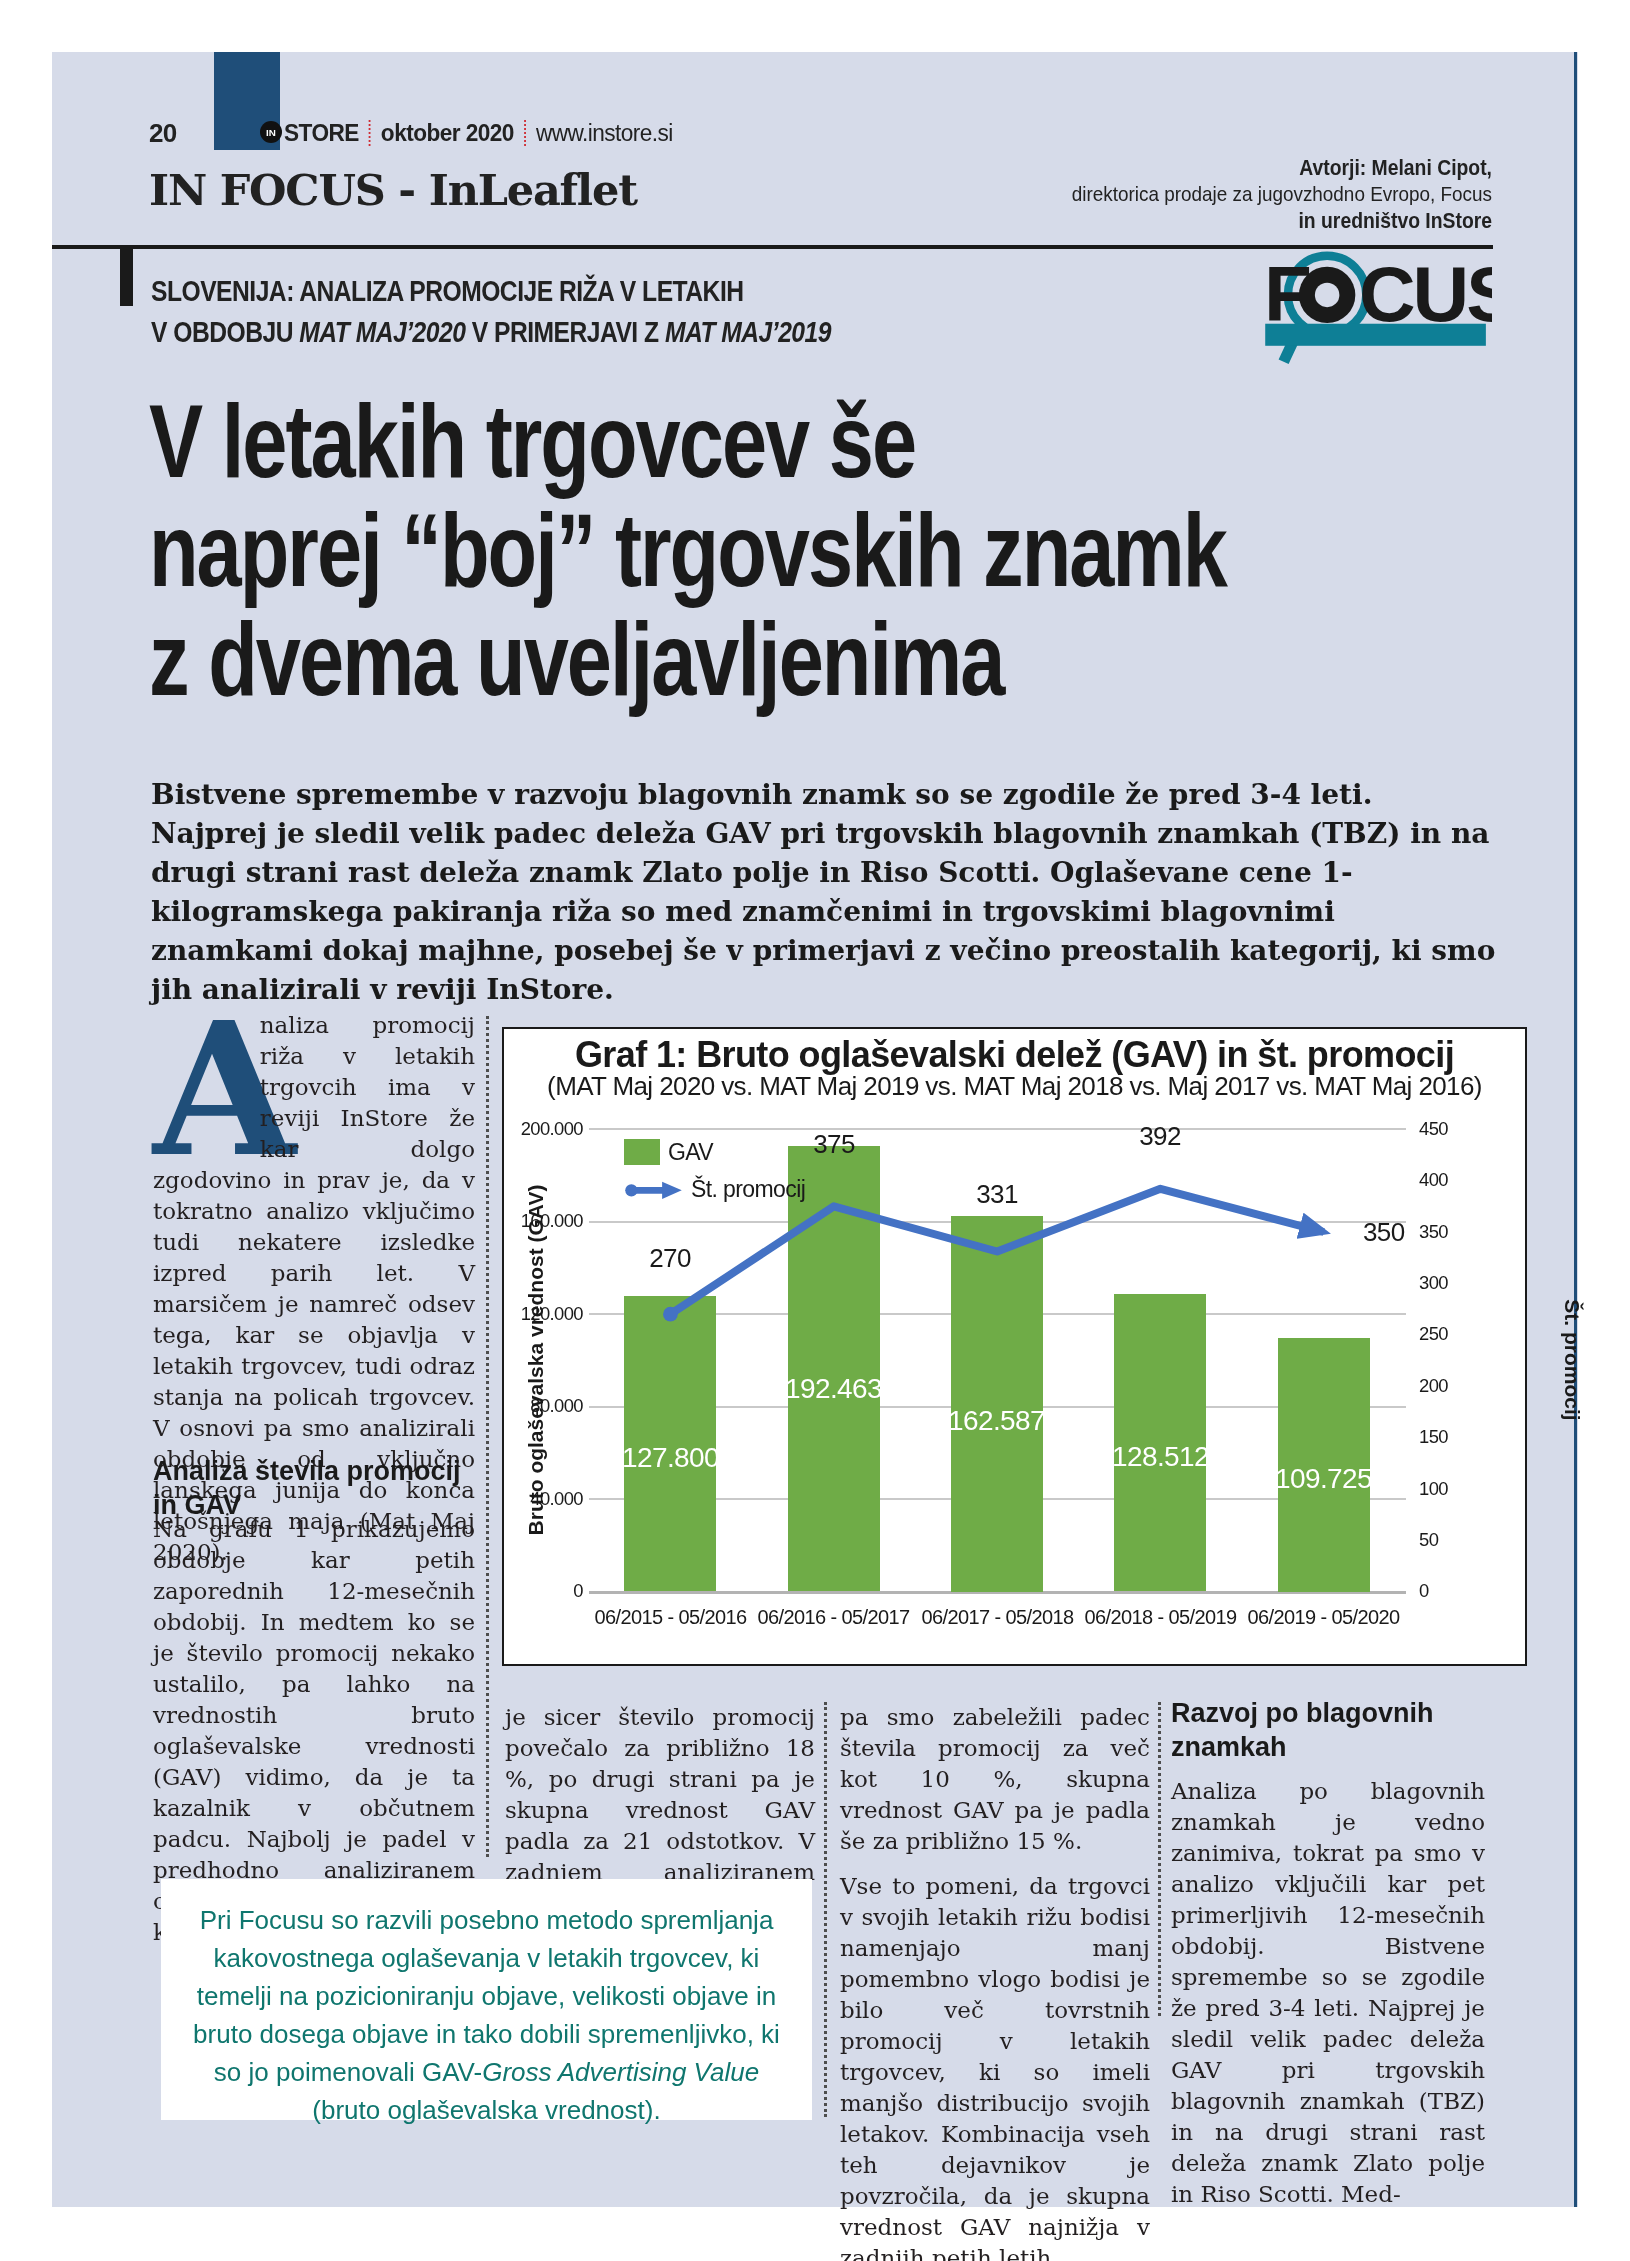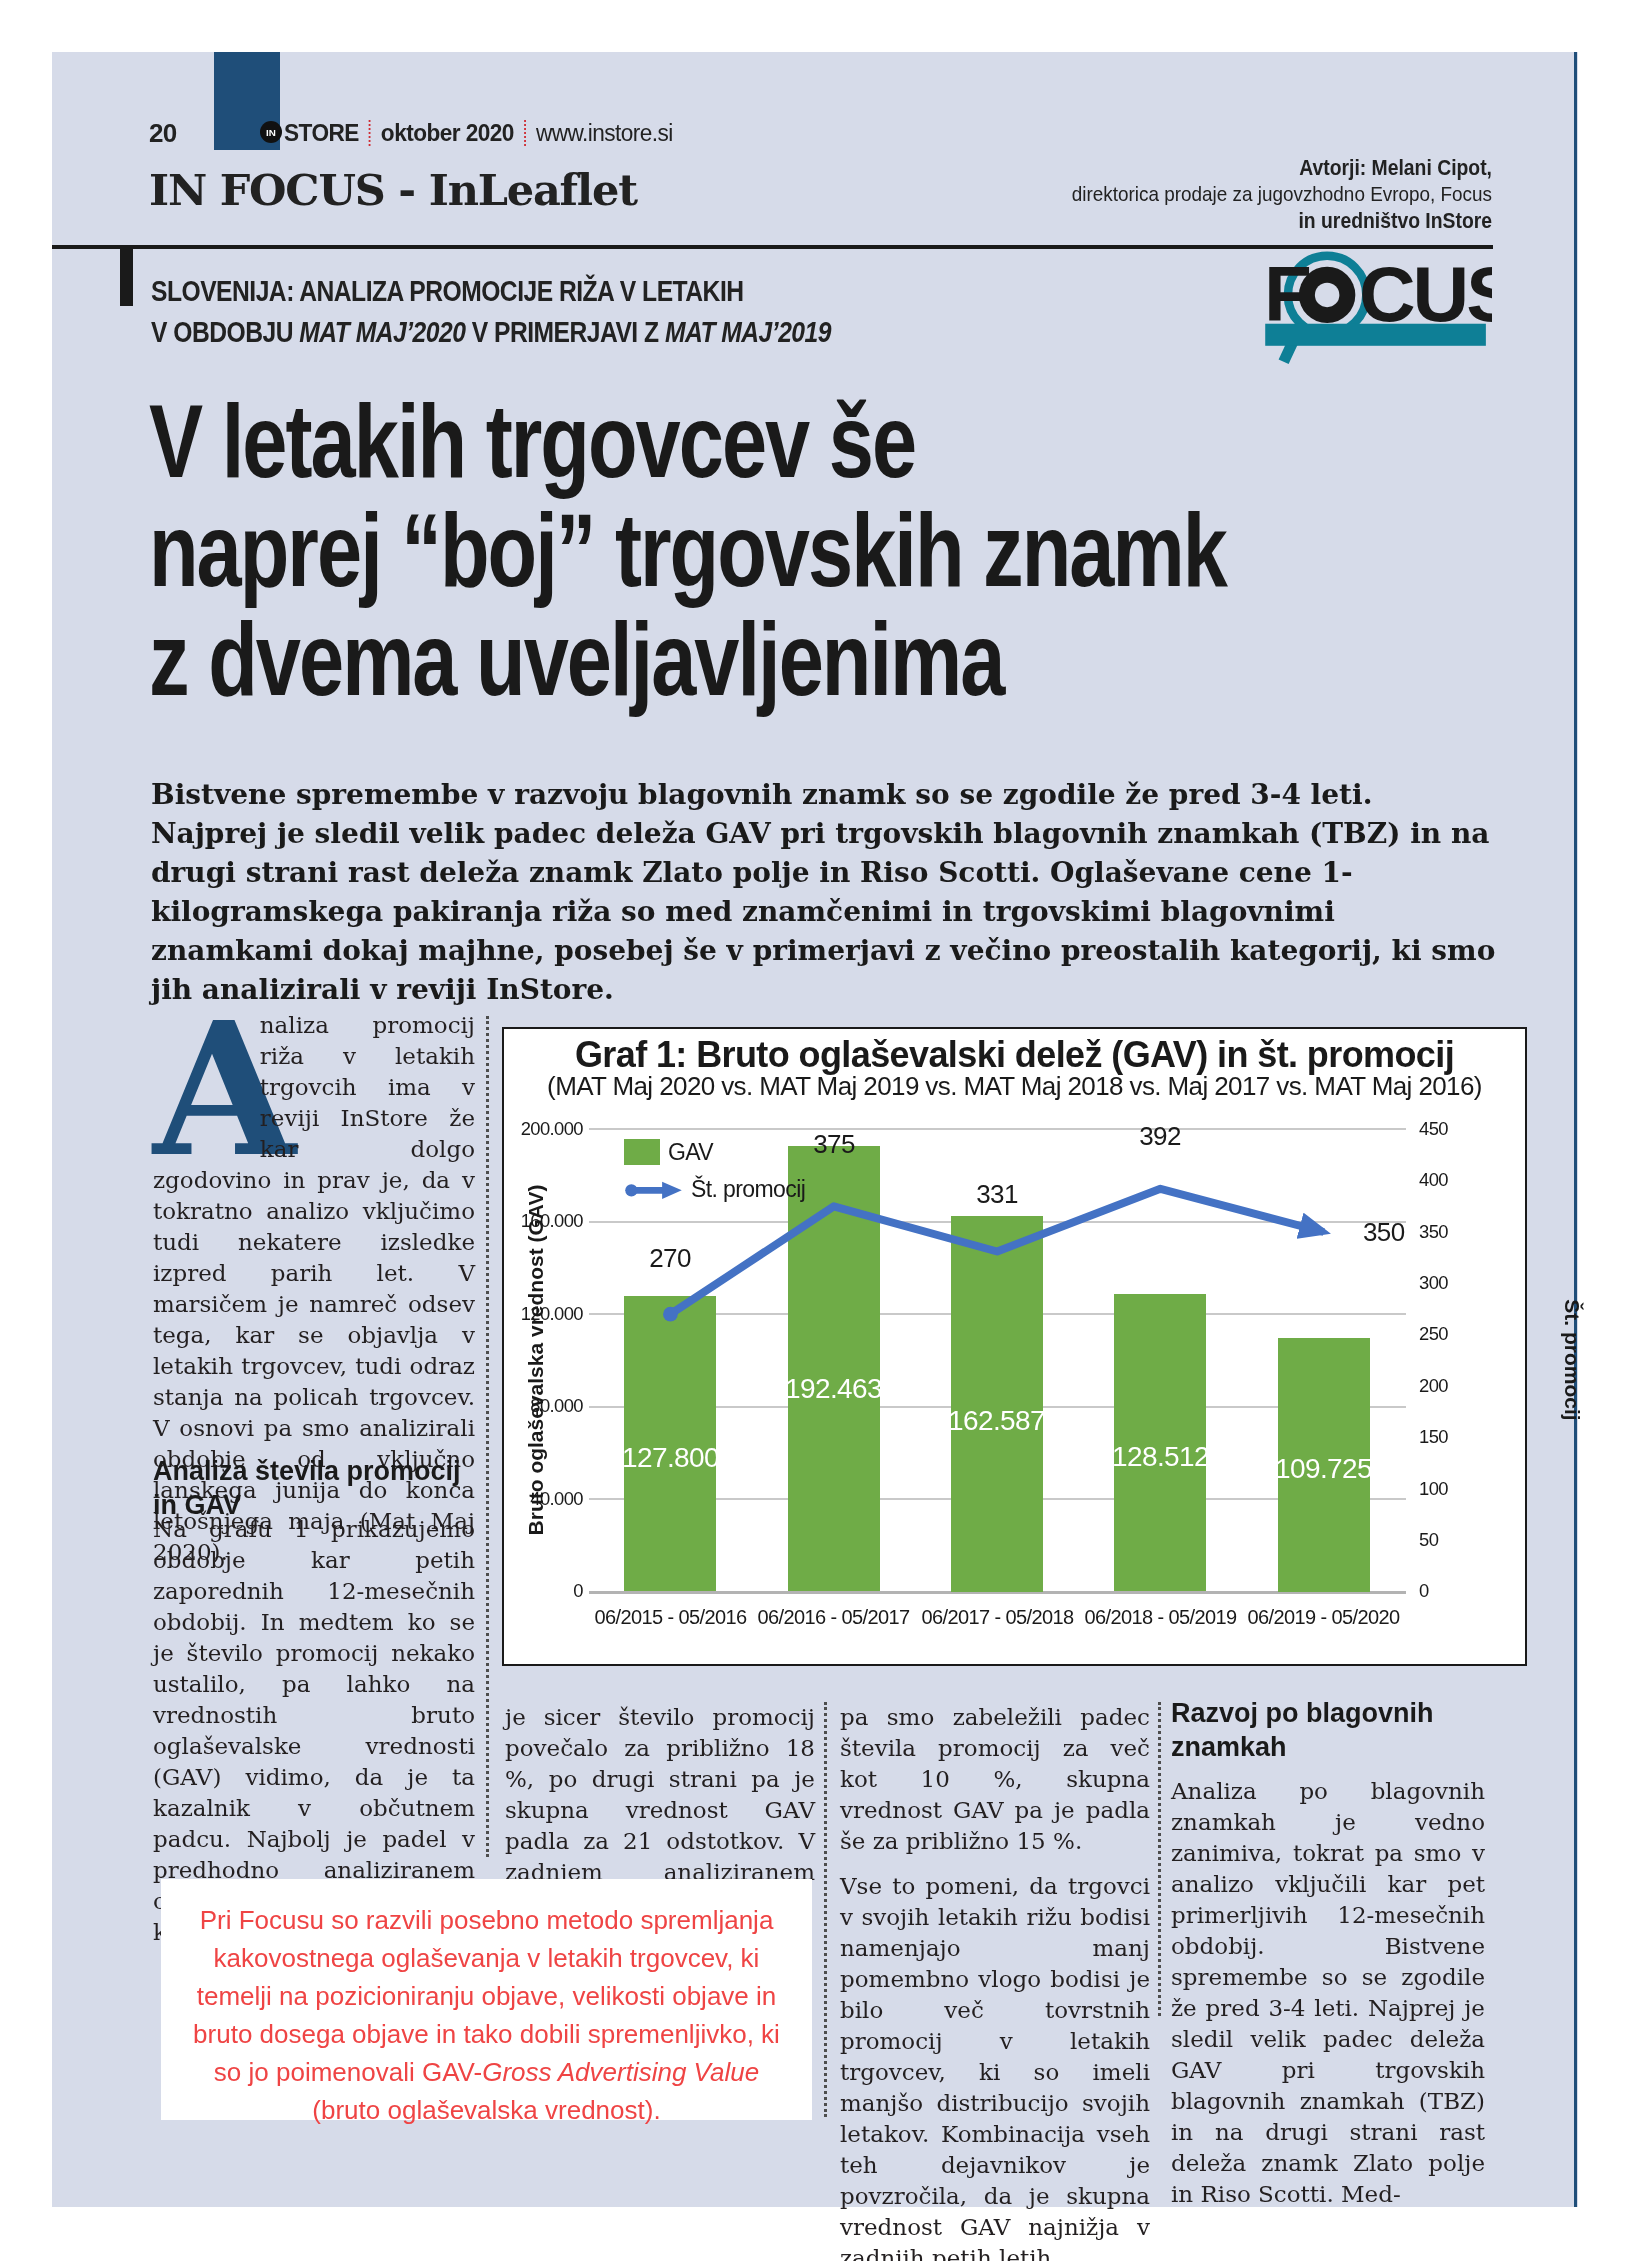--- a/index.html
+++ b/index.html
@@ -80,21 +80,21 @@
   .bcol{position:absolute;top:1702px;width:310px;}
   .bcol p{margin:0 0 13.5px 0;}
   .bcol-1{left:505px;}
   .bcol-2{left:840px;}
   .bcol-3{left:1171px;top:1696px;width:314px;}
   .bcol-3 .subhead{margin-bottom:12.3px;}
 
   
   .callout{position:absolute;left:161px;top:1879px;width:651px;height:241px;background:#ffffff;
            box-sizing:border-box;padding:22px 27px;text-align:center;
-           font-family:"Liberation Sans",sans-serif;font-size:26px;line-height:38px;color:#ef4444;}
+           font-family:"Liberation Sans",sans-serif;font-size:26px;line-height:38px;color:#0f766e;}
   .callout i{font-style:italic;}
 </style>
 </head>
 <body>
 
 <div class="page">
   <div class="panel"></div>
   <div class="right-edge"></div>
 
   <div class="pagenum">20</div>
@@ -183,21 +183,21 @@
           <div class="bar" style="left: 284px; top: 117px; height: 445px; background: rgb(111, 172, 71);"></div>
           <div class="bar-label" style="left: 262px; top: 344px;">192.463</div>
           <div class="cat-label" style="left: 249px; top: 577px;">06/2016 - 05/2017</div>
           <div class="bar" style="left: 447px; top: 187px; height: 376px; background: rgb(111, 172, 71);"></div>
           <div class="bar-label" style="left: 425px; top: 376px;">162.587</div>
           <div class="cat-label" style="left: 413px; top: 577px;">06/2017 - 05/2018</div>
           <div class="bar" style="left: 610px; top: 265px; height: 297px; background: rgb(111, 172, 71);"></div>
           <div class="bar-label" style="left: 589px; top: 412px;">128.512</div>
           <div class="cat-label" style="left: 576px; top: 577px;">06/2018 - 05/2019</div>
           <div class="bar" style="left: 774px; top: 309px; height: 254px; background: rgb(111, 172, 71);"></div>
-          <div class="bar-label" style="left: 752px; top: 424px;">109.725</div>
+          <div class="bar-label" style="left: 752px; top: 434px;">109.725</div>
           <div class="cat-label" style="left: 739px; top: 577px;">06/2019 - 05/2020</div>
         </div>
       <svg id="line-svg" width="1020" height="634" viewBox="0 0 1661 1032">
         <defs>
           <marker id="arrowhead" markerUnits="userSpaceOnUse" markerWidth="52" markerHeight="44" refX="40" refY="22" orient="auto">
             <path d="M0,0 L52,22 L0,44 z" fill="#4472C4"></path>
           </marker>
         </defs>
       <polyline points="271,464.2 537,288.5 803,362.12666666666667 1069,260.0533333333334 1335,330.3333333333333" fill="none" stroke="#4472C4" stroke-width="13" stroke-linejoin="round" marker-end="url(#arrowhead)"></polyline>
           <circle cx="271" cy="464.2" r="12" fill="#4472C4"></circle>

